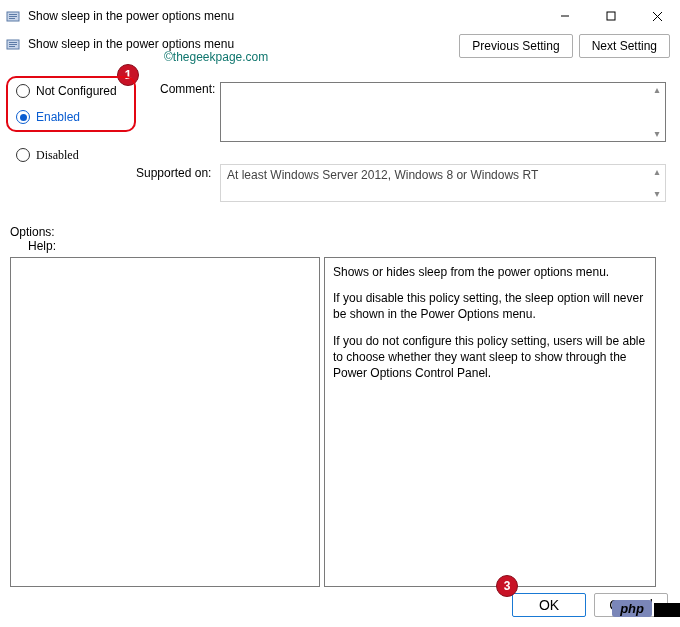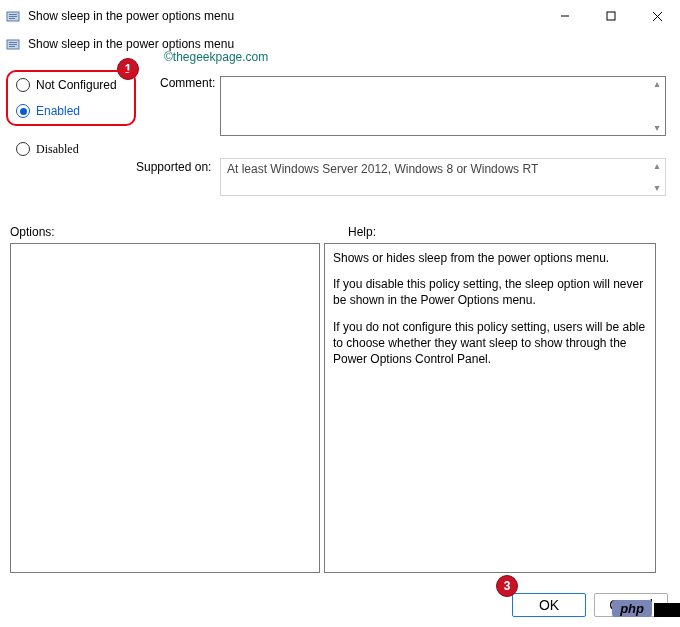--- a/index.html
+++ b/index.html
@@ -138,21 +138,21 @@
     width: 14px;
     display: flex; flex-direction: column; justify-content: space-between;
   }
   .scroll-arrows .arr { color: #888; font-size: 10px; text-align: center; line-height: 12px; }
   
   .lower {
     position: absolute;
     top: 225px; left: 0; right: 0;
     padding: 0 10px;
   }
-  .lower-labels { display: flex; }
+  .lower-labels { display: flex; flex-direction: column; }
   .opt-label { width: 320px; }
   .help-label { margin-left: 18px; }
   .panels { display: flex; margin-top: 4px; gap: 4px; }
   .options-panel {
     width: 310px; height: 330px;
     border: 1px solid #7a7a7a;
     background: #fff;
   }
   .help-panel {
     width: 332px; height: 330px;
@@ -238,20 +238,24 @@
     <span class="icon">
       <svg viewBox="0 0 16 16" width="16" height="16">
         <rect x="1" y="4" width="12" height="9" fill="#c9d6ea" stroke="#5b7aa6"></rect>
         <rect x="3" y="6" width="8" height="1" fill="#5b7aa6"></rect>
         <rect x="3" y="8" width="8" height="1" fill="#5b7aa6"></rect>
         <rect x="3" y="10" width="6" height="1" fill="#5b7aa6"></rect>
       </svg>
     </span>
     <span class="header-title">Show sleep in the power options menu</span>
   </div>
+  <div class="nav-buttons">
+    <button class="nav-btn">Previous Setting</button>
+    <button class="nav-btn">Next Setting</button>
+  </div>
   <div class="watermark">©thegeekpage.com</div>
 </div>
 
 <div class="settings-area" style="height:150px; margin-top:6px;">
   <div class="badge badge1">1</div>
   <div class="radio-highlight"></div>
 
   <div style="height:14px;"></div>
   <div class="radio-row">
     <span class="radio-outer"></span>

